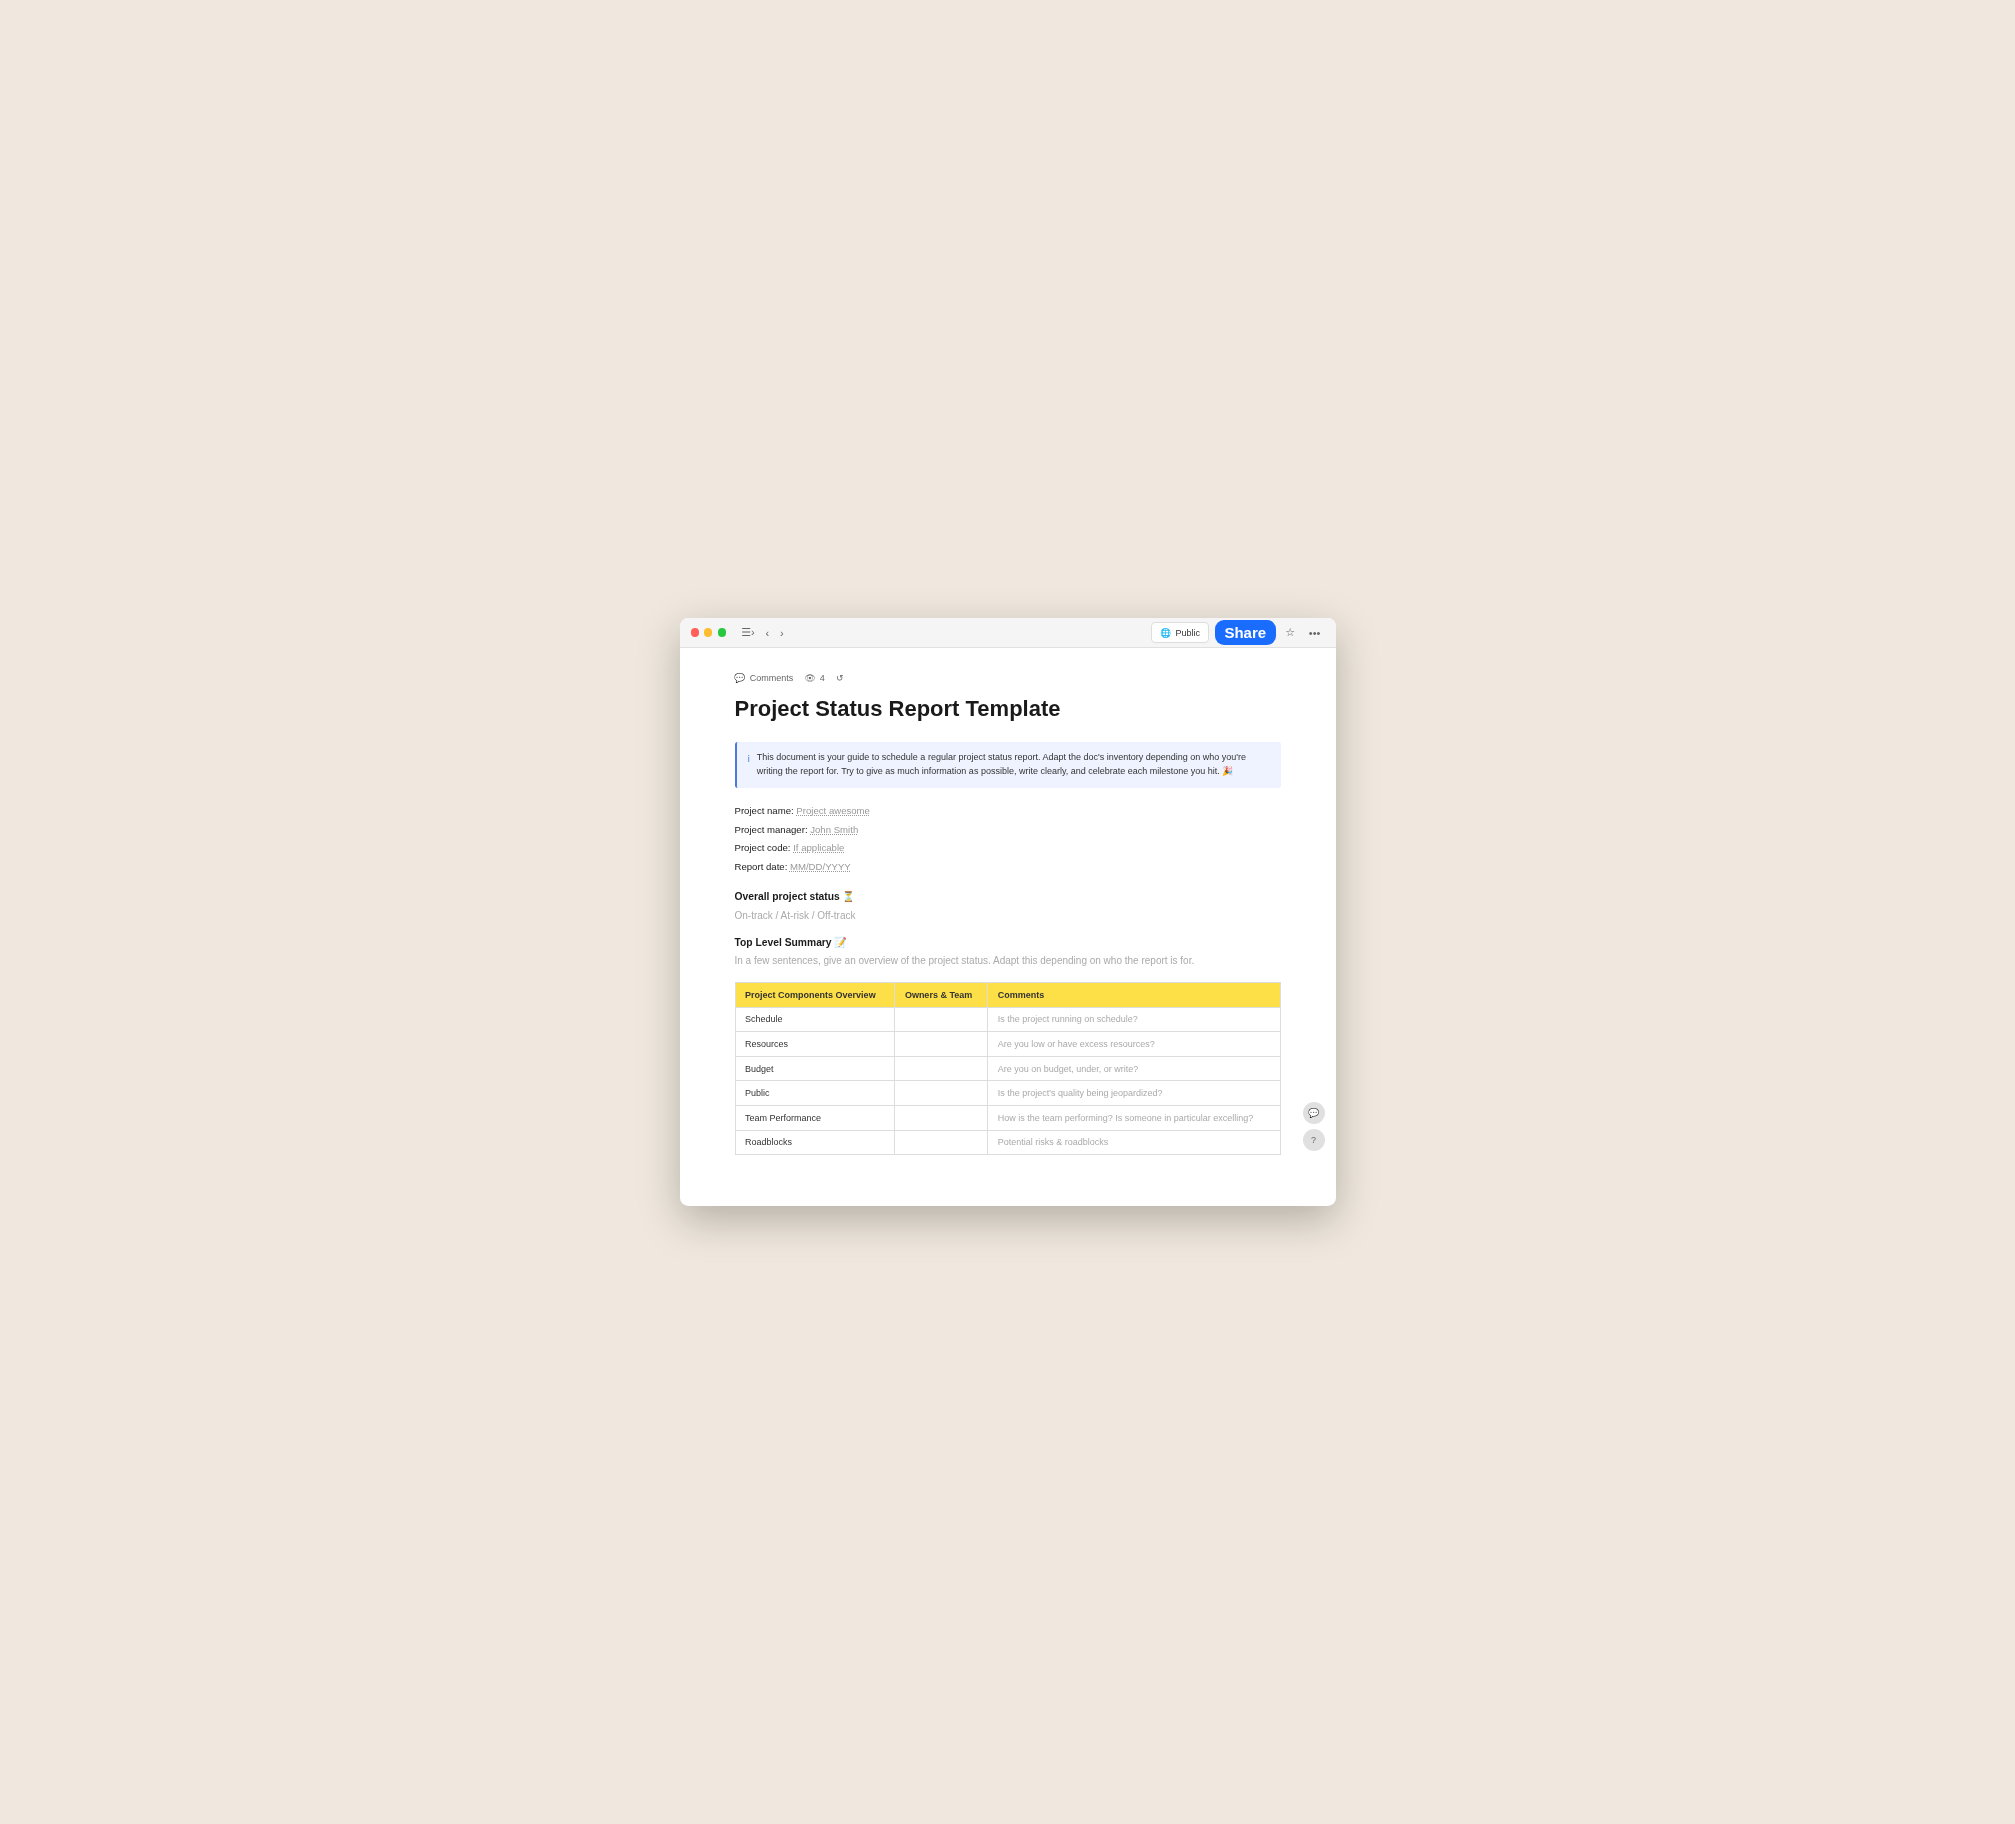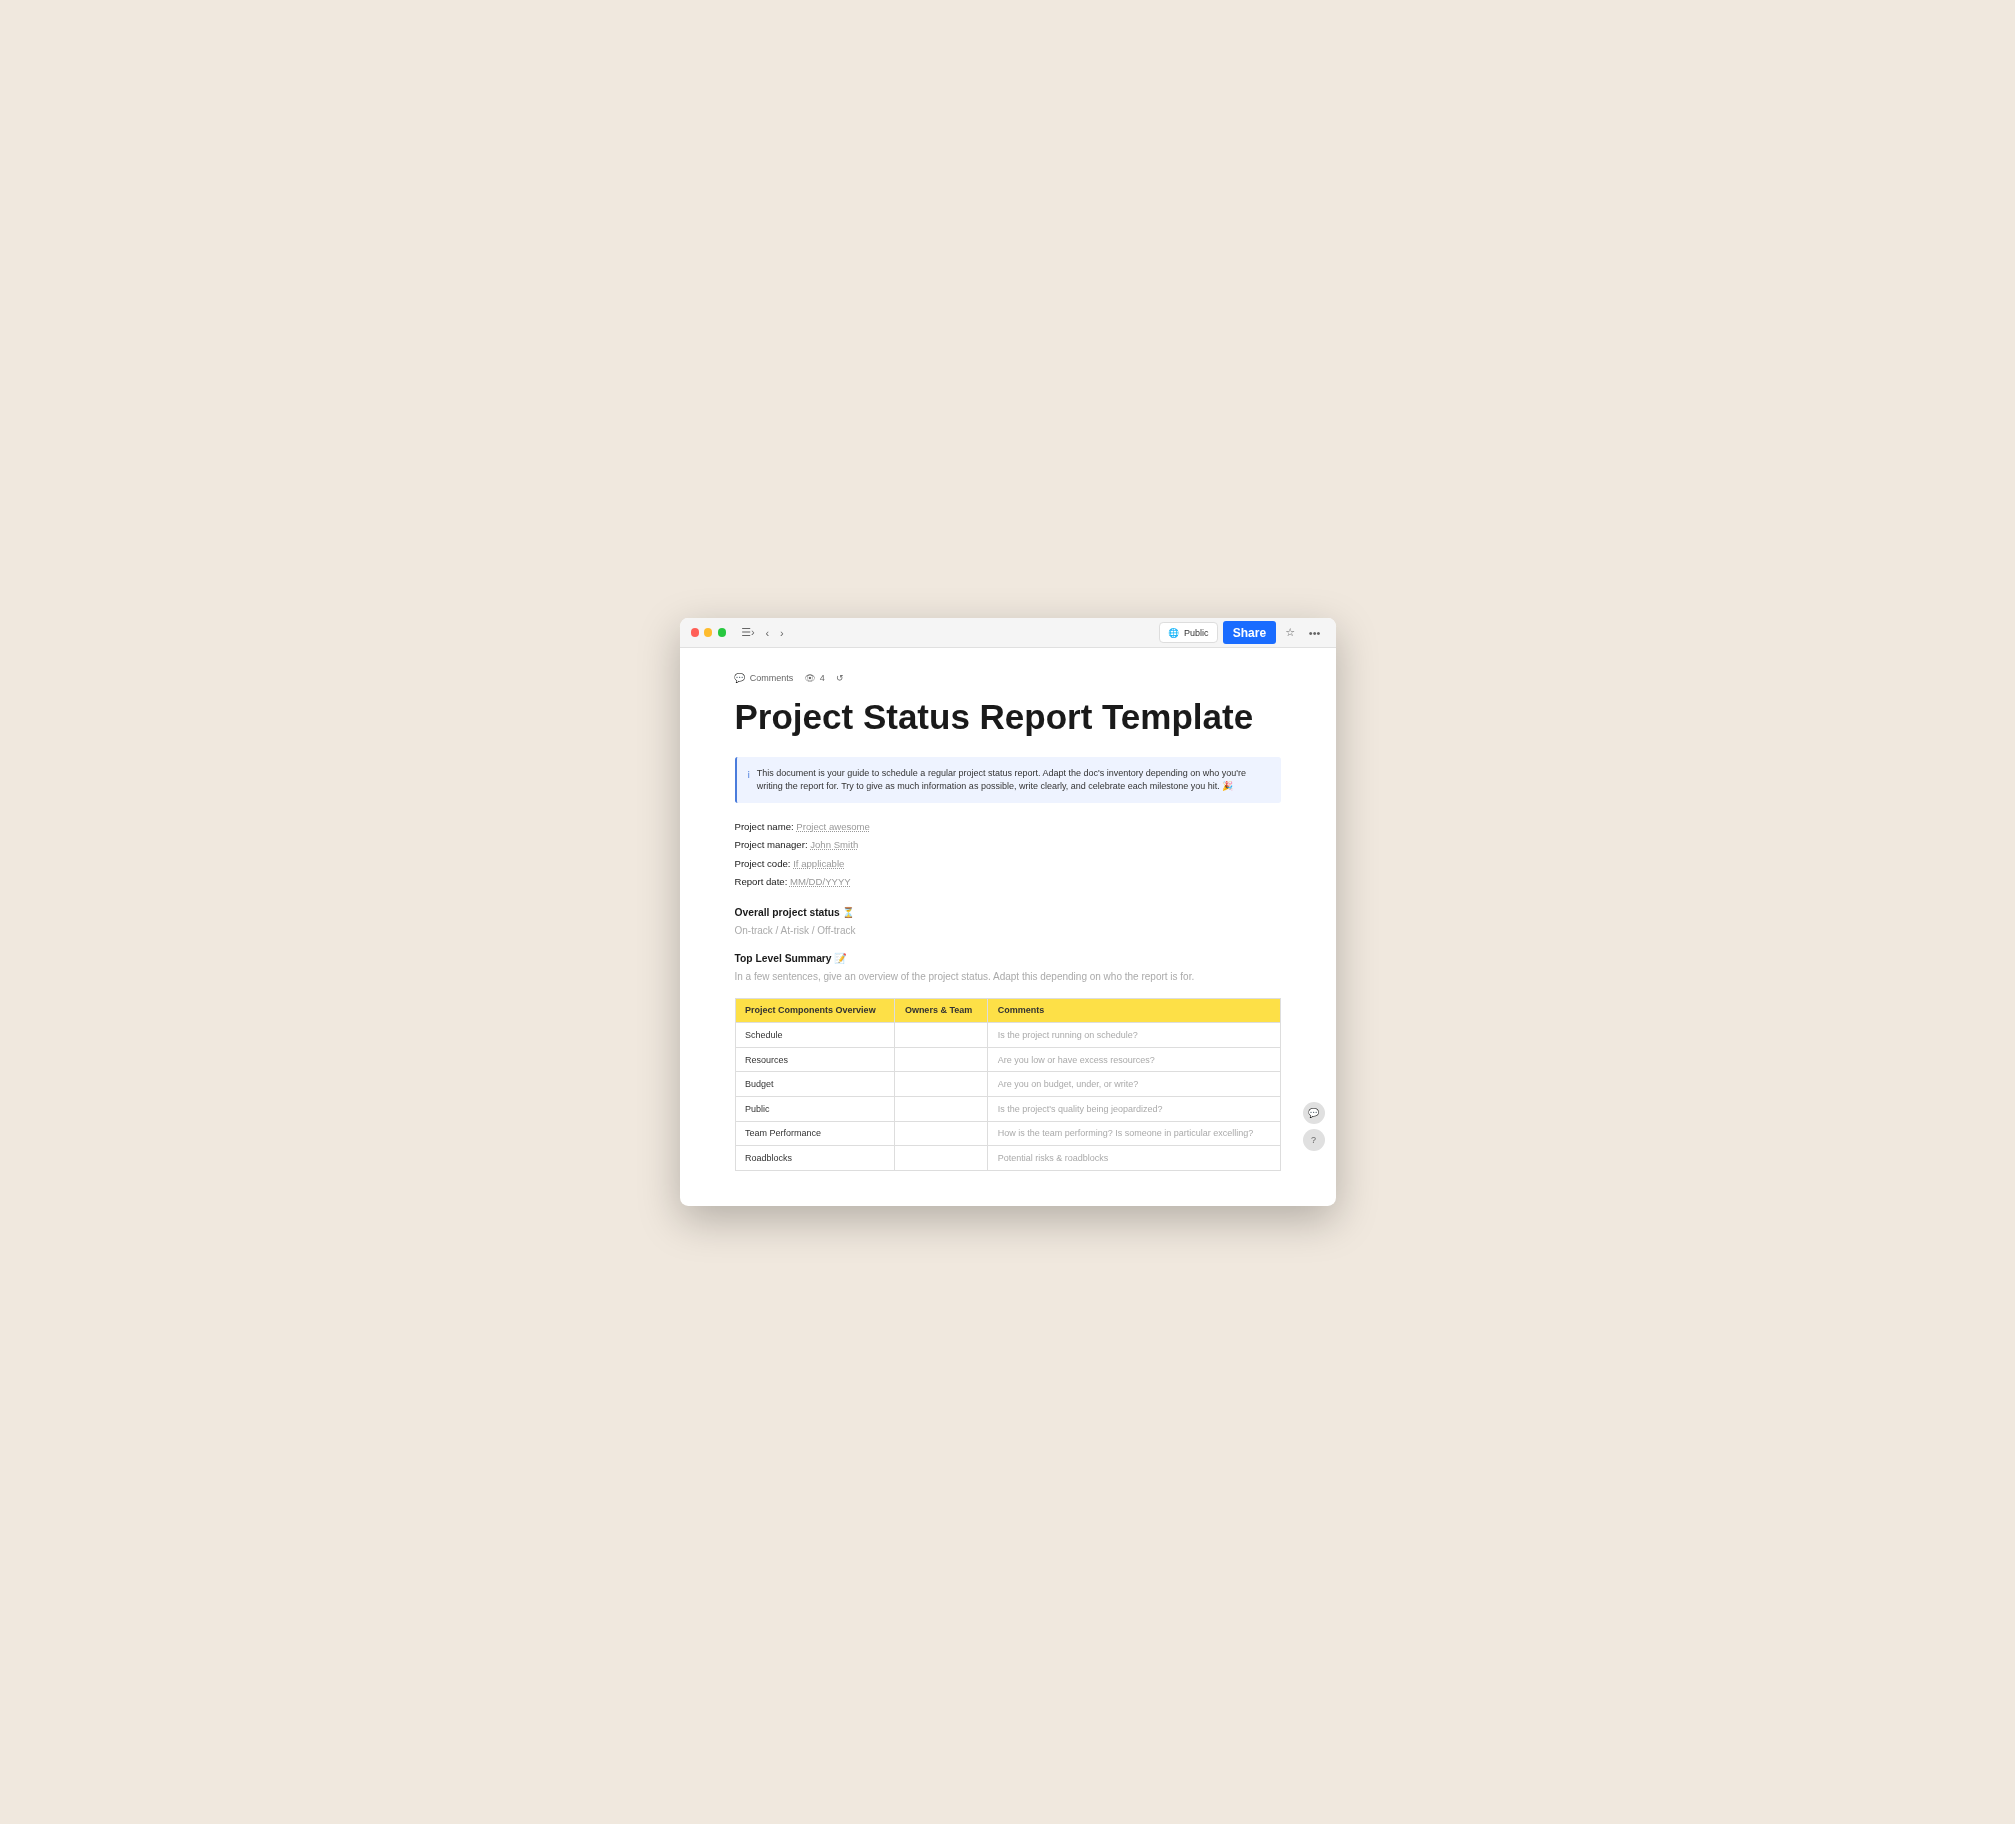--- a/index.html
+++ b/index.html
@@ -86,22 +86,22 @@
       font-size: 9px;
       cursor: pointer;
       color: #333;
     }
 
     .btn-share {
       padding: 4.1px 9.6px;
       background: #1a6cff;
       color: white;
       border: none;
-      border-radius: 3px;
-      font-size: 12px;
+      border-radius: 9px;
+      font-size: 15px;
       font-weight: 600;
       cursor: pointer;
     }
 
     .btn-icon {
       background: none;
       border: none;
       cursor: pointer;
       padding: 2.7px 4.1px;
       border-radius: 2.7px;
@@ -127,21 +127,21 @@
 
     .doc-toolbar-item {
       display: flex;
       align-items: center;
       gap: 4.1px;
       cursor: pointer;
     }
 
     
     .page-title {
-      font-size: 35px;
+      font-size: 22px;
       font-weight: 800;
       color: #1a1a1a;
       line-height: 1.2;
       margin-bottom: 19px;
     }
 
     
     .callout {
       background: #eef3ff;
       border-left: 2.1px solid #4a7cdc;

